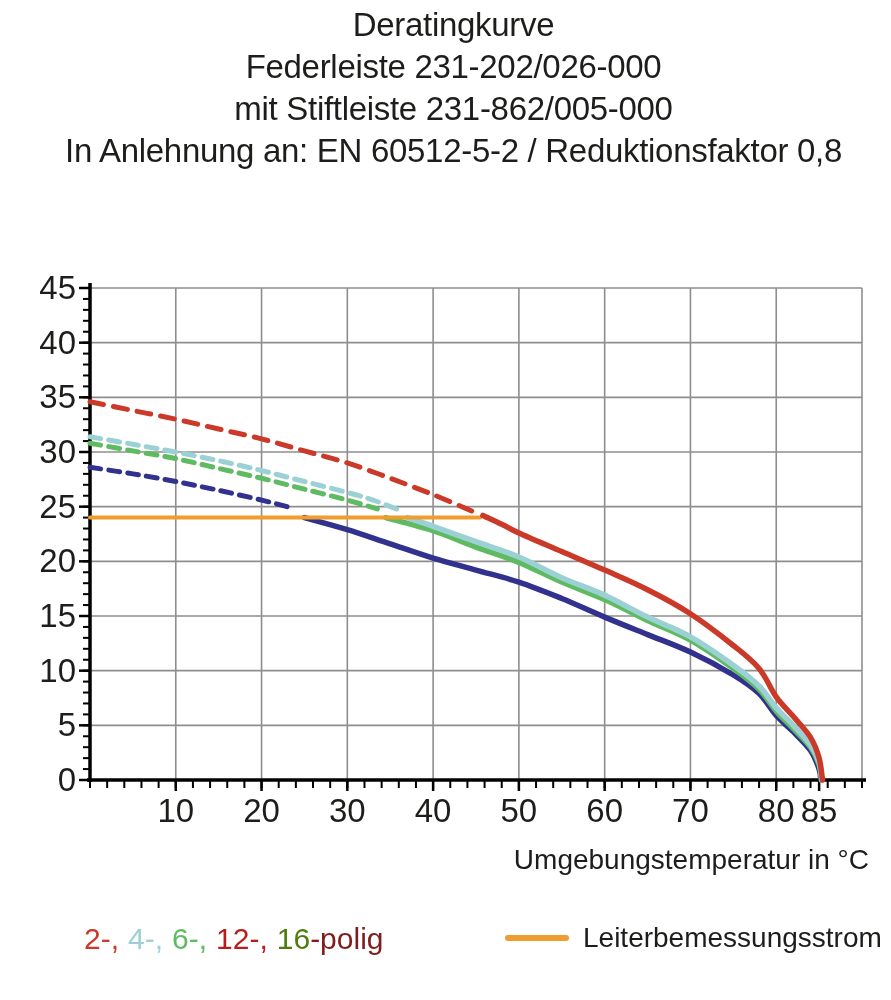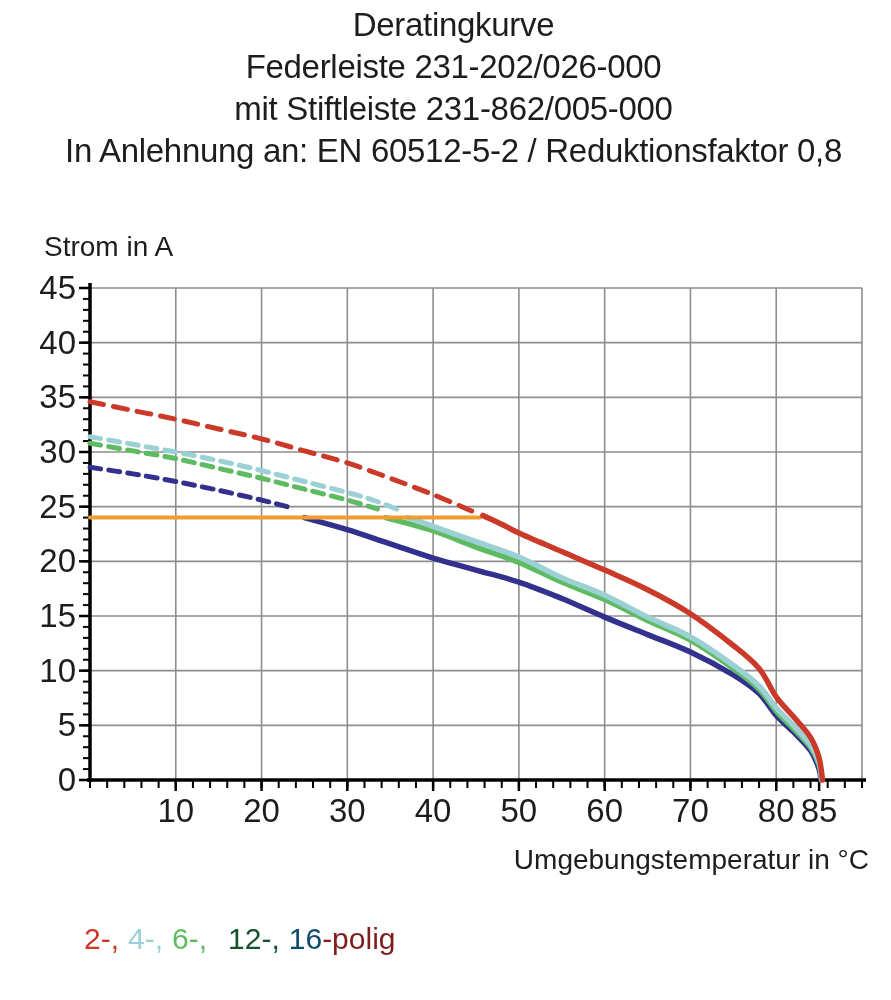--- a/index.html
+++ b/index.html
@@ -23,21 +23,20 @@
 
 <div class="page">
 
   <header class="title-block">
     <div>Deratingkurve</div>
     <div>Federleiste 231-202/026-000</div>
     <div>mit Stiftleiste 231-862/005-000</div>
     <div>In Anlehnung an: EN 60512-5-2 / Reduktionsfaktor 0,8</div>
   </header>
 
-  <div class="y-title">Strom in A</div>
 
   <svg id="chart" width="891" height="1000" viewBox="0 0 891 1000" aria-hidden="true">
       <line x1="175.77777777777777" y1="288" x2="175.77777777777777" y2="780" stroke="#8e8e8e" stroke-width="1.6"></line>
       <line x1="261.55555555555554" y1="288" x2="261.55555555555554" y2="780" stroke="#8e8e8e" stroke-width="1.6"></line>
       <line x1="347.3333333333333" y1="288" x2="347.3333333333333" y2="780" stroke="#8e8e8e" stroke-width="1.6"></line>
       <line x1="433.1111111111111" y1="288" x2="433.1111111111111" y2="780" stroke="#8e8e8e" stroke-width="1.6"></line>
       <line x1="518.8888888888889" y1="288" x2="518.8888888888889" y2="780" stroke="#8e8e8e" stroke-width="1.6"></line>
       <line x1="604.6666666666666" y1="288" x2="604.6666666666666" y2="780" stroke="#8e8e8e" stroke-width="1.6"></line>
       <line x1="690.4444444444445" y1="288" x2="690.4444444444445" y2="780" stroke="#8e8e8e" stroke-width="1.6"></line>
       <line x1="776.2222222222222" y1="288" x2="776.2222222222222" y2="780" stroke="#8e8e8e" stroke-width="1.6"></line>
@@ -190,17 +189,20 @@
       <path d="M304.4,517.6C311.6,519.6 333.0,525.3 347.3,529.6C361.6,534.0 375.9,539.1 390.2,543.8C404.5,548.6 418.8,553.7 433.1,558.1C447.4,562.4 461.7,566.1 476.0,570.1C490.3,574.1 504.6,577.4 518.9,582.1C533.2,586.8 547.5,592.7 561.8,598.5C576.1,604.3 590.4,611.1 604.7,617.1C619.0,623.1 633.3,628.8 647.6,634.6C661.9,640.4 676.1,645.3 690.4,652.1C704.7,658.8 721.9,668.1 733.3,675.0C744.8,682.0 751.9,686.9 759.1,693.6C766.2,700.4 770.5,709.1 776.2,715.5C781.9,721.9 787.7,726.1 793.4,731.9C799.1,737.7 806.2,744.3 810.5,750.5C814.8,756.7 817.4,764.1 819.1,769.1C820.8,774.0 820.5,778.2 820.8,780.0" fill="none" stroke="#32318e" stroke-width="5.5" stroke-linecap="round" stroke-linejoin="round"></path>
       <path d="M385.9,517.6C393.8,519.8 418.1,525.8 433.1,530.7C448.1,535.6 461.7,541.8 476.0,547.1C490.3,552.4 504.6,556.6 518.9,562.4C533.2,568.3 547.5,575.9 561.8,582.1C576.1,588.3 590.4,593.2 604.7,599.6C619.0,606.0 633.3,613.6 647.6,620.4C661.9,627.1 676.1,632.0 690.4,640.1C704.7,648.1 721.9,660.3 733.3,668.5C744.8,676.7 751.9,682.1 759.1,689.3C766.2,696.4 770.5,704.6 776.2,711.1C781.9,717.7 787.7,722.6 793.4,728.6C799.1,734.6 806.2,741.2 810.5,747.2C814.8,753.2 817.3,759.2 819.1,764.7C821.0,770.2 821.3,777.4 821.7,780.0" fill="none" stroke="#5fbb61" stroke-width="5.5" stroke-linecap="round" stroke-linejoin="round"></path>
       <path d="M407.4,517.6C411.7,519.1 421.7,522.3 433.1,526.3C444.5,530.4 461.7,536.6 476.0,541.7C490.3,546.8 504.6,550.9 518.9,557.0C533.2,563.0 547.5,571.4 561.8,577.7C576.1,584.1 590.4,588.7 604.7,595.2C619.0,601.8 633.3,610.2 647.6,617.1C661.9,624.0 676.1,628.8 690.4,636.8C704.7,644.8 721.9,657.0 733.3,665.2C744.8,673.4 751.9,678.9 759.1,686.0C766.2,693.1 770.5,701.3 776.2,707.8C781.9,714.4 787.7,719.1 793.4,725.3C799.1,731.5 806.2,738.8 810.5,745.0C814.8,751.2 817.3,756.7 819.1,762.5C821.0,768.3 821.3,777.1 821.7,780.0" fill="none" stroke="#9bd1d4" stroke-width="5.5" stroke-linecap="round" stroke-linejoin="round"></path>
       <path d="M90.0,517.6L480.3,517.6" fill="none" stroke="#ef9d2f" stroke-width="4" stroke-linecap="round" stroke-linejoin="round"></path>
       <path d="M482.9,515.4C486.0,516.9 495.7,521.2 501.7,524.2C507.7,527.1 508.9,528.4 518.9,532.9C528.9,537.5 547.5,545.3 561.8,551.5C576.1,557.7 590.4,563.7 604.7,570.1C619.0,576.5 633.3,582.5 647.6,589.8C661.9,597.0 676.1,604.5 690.4,613.8C704.7,623.1 721.9,636.4 733.3,645.5C744.8,654.6 751.9,659.9 759.1,668.5C766.2,677.0 770.5,688.9 776.2,696.9C781.9,704.9 787.7,709.8 793.4,716.6C799.1,723.3 806.2,730.4 810.5,737.4C814.8,744.3 817.1,751.0 819.1,758.1C821.1,765.2 822.0,776.4 822.5,780.0" fill="none" stroke="#cb3928" stroke-width="5.5" stroke-linecap="round" stroke-linejoin="round"></path>
     </svg>
 
   <div class="x-title">Umgebungstemperatur in °C</div>
 
   <div class="legend-poles">
-    <span class="tok" style="color: rgb(203, 57, 40);">2-,</span><span class="tok" style="color: rgb(155, 209, 212);">4-,</span><span class="tok" style="color: rgb(95, 187, 97);">6-,</span><span class="tok" style="color: #14532d; margin-left: 12px;">12-,</span><span class="tok no-gap" style="color: #0c4a6e;">16</span><span class="no-gap" style="color: #7f1d1d;">-polig</span>
+    <span class="tok" style="color: rgb(203, 57, 40);">2-,</span><span class="tok" style="color: rgb(155, 209, 212);">4-,</span><span class="tok" style="color: rgb(95, 187, 97);">6-,</span><span class="tok" style="color: #b91c1c;">12-,</span><span class="tok no-gap" style="color: #4d7c0f;">16</span><span class="no-gap" style="color: #7f1d1d;">-polig</span>
   </div>
 
+  <div class="legend-rated">
+    <span class="swatch" style="background-color: rgb(239, 157, 47);"></span><span>Leiterbemessungsstrom</span>
+  </div>
 
 </div>
 
 </body></html>

